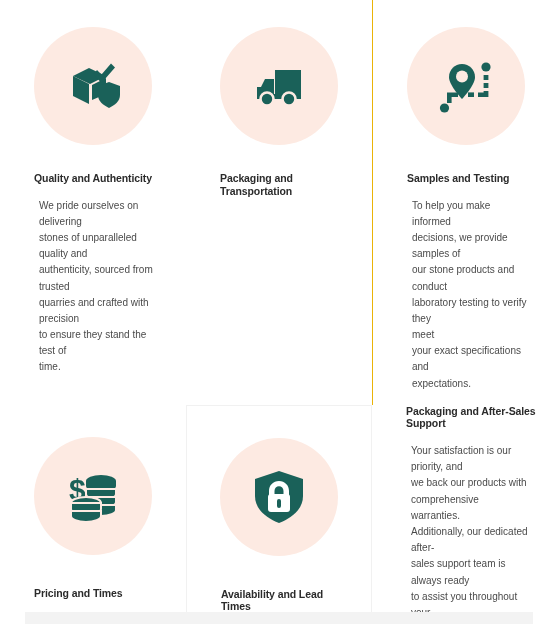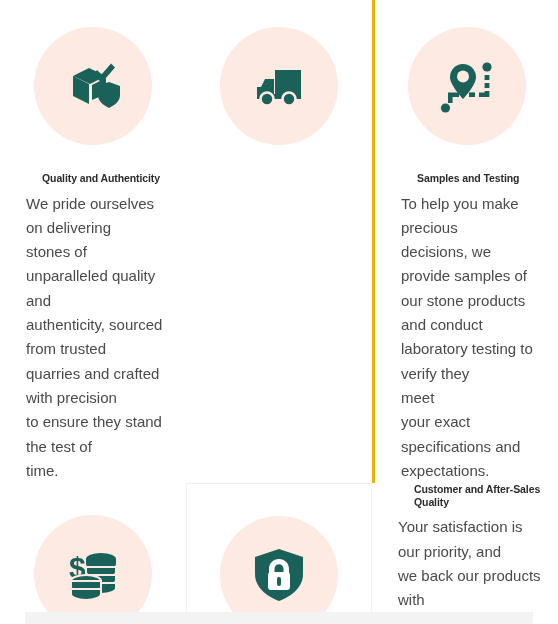--- a/index.html
+++ b/index.html
@@ -25,21 +25,21 @@
     grid-template-columns: 1fr 1fr 1fr;
     width: 558px;
   }
 
   .card {
     position: relative;
     padding: 0;
     background: #ffffff;
   }
   
-  .card.div-left  { border-left: 3px solid #eab308; }
+  .card.div-left  { border-left: 1px solid #eab308; }
   .card.boxed     { border: 1px solid #f1f1f1; border-bottom: none; }
 
   .icon-wrap {
     height: 172px;
     display: flex;
     align-items: center;
     justify-content: center;
   }
   .row2 .icon-wrap { height: 182px; }
 
@@ -57,28 +57,28 @@
   .body {
     padding: 0 16px 0 26px;
   }
   .row2 .body { padding-left: 26px; }
 
   .card-title {
     font-size: 10.5px;
     font-weight: bold;
     color: #2b2b2b;
     letter-spacing: -0.1px;
-    margin: 0 0 7px 16px;
+    margin: 0 0 7px 8px;
     line-height: 1.2;
   }
   .card-text {
-    font-size: 15px;
+    font-size: 10px;
     color: #4a4a4a;
     line-height: 1.62;
-    margin: 0;
+    margin: 13px;
     white-space: pre-line;
   }
 
   .bottom-bar {
     position: absolute;
     left: 25px;
     right: 25px;
     bottom: 0;
     height: 12px;
     background: #f3f3f3;
@@ -133,20 +133,21 @@
 
               <rect x="10" y="40" width="44" height="5" fill="#1a6159"></rect>
 
               <circle cx="20" cy="45" r="6.5" fill="#1a6159" stroke="#fdeae2" stroke-width="2.6"></circle>
               <circle cx="42" cy="45" r="6.5" fill="#1a6159" stroke="#fdeae2" stroke-width="2.6"></circle>
             </svg>
           </span>
         </div>
       </div>
       <div class="body">
+        <h3 class="card-title">Packaging and Transportation</h3>
       </div>
     </div>
 
     <div class="card div-left">
       <div class="icon-wrap">
         <div class="circle">
           <span>
             <svg width="64" height="64" viewBox="0 0 64 64" fill="none">
 
               <path d="M28 10 C20.8 10 15 15.8 15 23 C15 31.5 28 45 28 45 C28 45 41 31.5 41 23 C41 15.8 35.2 10 28 10 Z" fill="#1a6159"></path>
@@ -163,21 +164,21 @@
 
               <path d="M13 38.4 L24 38.4 L24 43 L17.6 43 L17.6 49 L13 49 Z" fill="#1a6159"></path>
 
               <circle cx="10.5" cy="54" r="4.6" fill="#1a6159"></circle>
             </svg>
           </span>
         </div>
       </div>
       <div class="body">
         <h3 class="card-title">Samples and Testing</h3>
-        <p class="card-text">To help you make precious
+        <p class="card-text">To help you make informed
 decisions, we provide samples of
 our stone products and conduct
 laboratory testing to verify they
 meet
 your exact specifications and
 expectations.</p>
       </div>
     </div>
 
   </div>
@@ -225,31 +226,32 @@
 
               <path d="M32 16 C26.2 16 22 20.4 22 26 L22 30 L27.5 30 L27.5 26 C27.5 23.3 29.5 21.3 32 21.3 C34.5 21.3 36.5 23.3 36.5 26 L36.5 30 L42 30 L42 26 C42 20.4 37.8 16 32 16 Z" fill="#ffffff"></path>
 
               <rect x="21" y="29" width="22" height="18" rx="3" fill="#ffffff"></rect>
               <rect x="30" y="34" width="4" height="9" rx="2" fill="#1a6159"></rect>
             </svg>
           </span>
         </div>
       </div>
       <div class="body">
+        <h3 class="card-title">Availability and Lead Times</h3>
         <p class="card-text">At Stonesmith India, we maintain
 substantial inventory levels,
 ensuring swift availability and
 prompt delivery to meet your
 project timelines.</p>
       </div>
     </div>
 
     <div class="card">
       <div class="body">
-        <h3 class="card-title">Customer and After-Sales Quality</h3>
+        <h3 class="card-title">Packaging and After-Sales Support</h3>
         <p class="card-text">Your satisfaction is our priority, and
 we back our products with
 comprehensive warranties.
 Additionally, our dedicated after-
 sales support team is always ready
 to assist you throughout your
 journey with us.</p>
       </div>
     </div>
 

